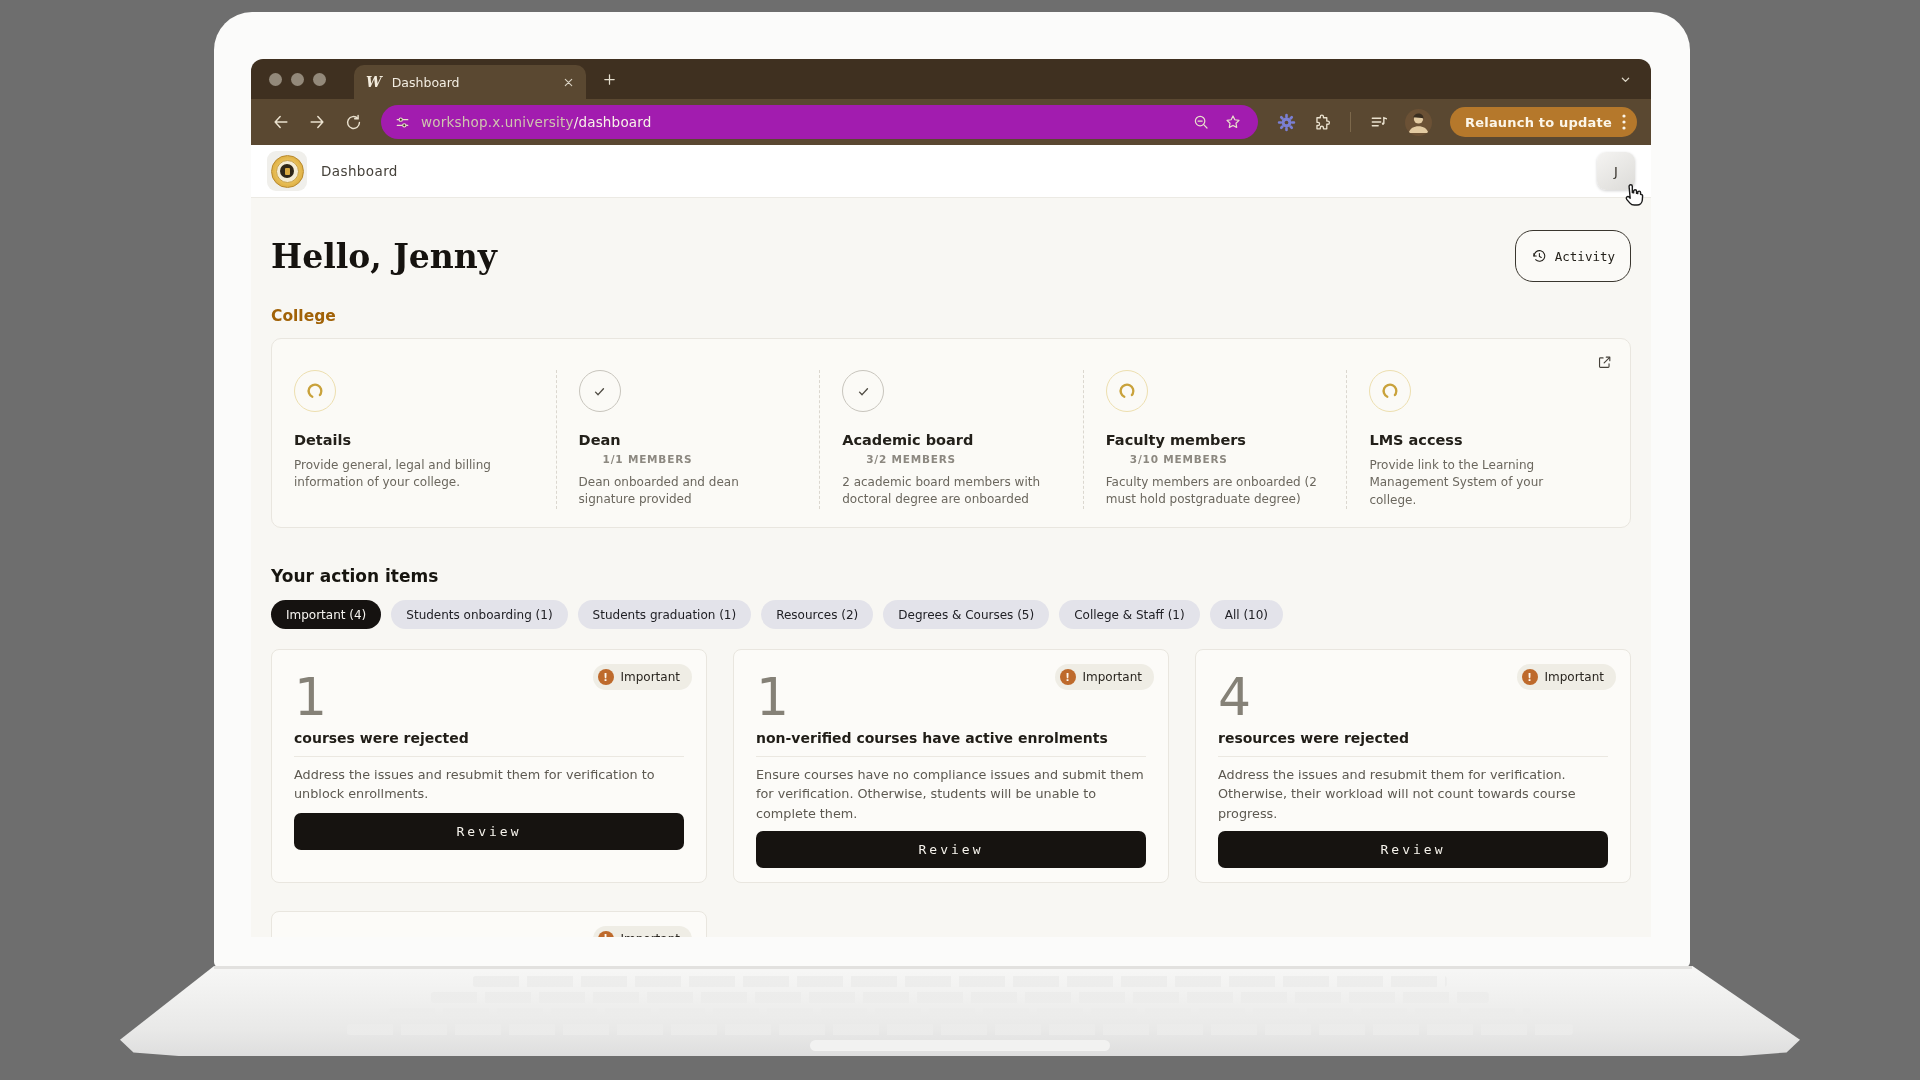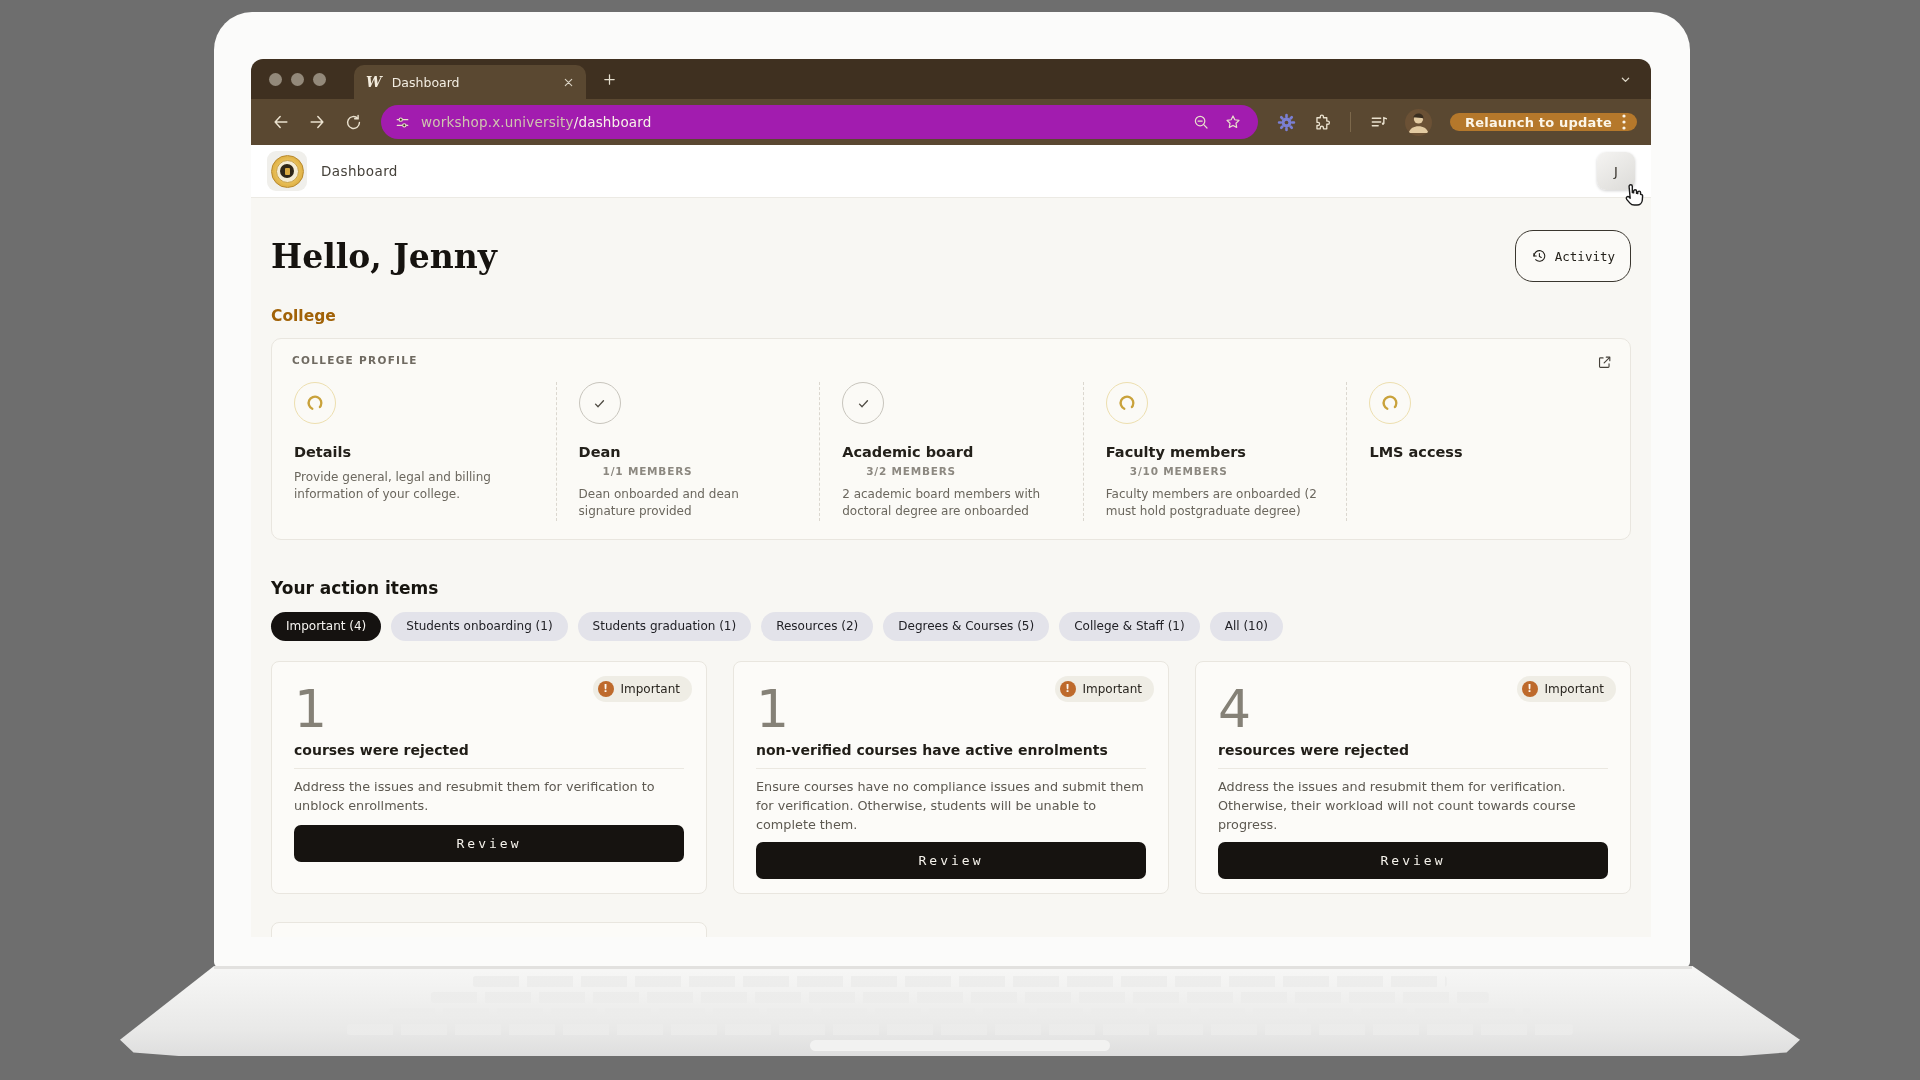--- a/index.html
+++ b/index.html
@@ -42,21 +42,21 @@
   .tb-btn { width:32px; height:32px; display:flex; align-items:center; justify-content:center; color:#EAE1CE; }
   .urlbar { flex:1; height:34px; margin:0 8px; background:#a21caf; border-radius:17px;
             display:flex; align-items:center; gap:10px; padding:0 10px 0 13px; color:#E8E0CC; }
   .url-text { font-size:13.5px; letter-spacing:.2px; }
   .url-host { color:#CFC5AF; }
   .url-path { color:#F8F3E8; }
   .url-right { margin-left:auto; display:flex; align-items:center; gap:14px; padding-right:6px; }
   .sep { width:1px; height:20px; background:#7C684B; margin:0 8px; }
   .chrome-avatar { width:27px; height:27px; border-radius:50%; background:#6B5135; overflow:hidden;
                    display:flex; align-items:center; justify-content:center; margin:0 6px; }
-  .relaunch { height:18px; border-radius:15px; background:#B5782B; color:#FCF6E9;
+  .relaunch { height:30px; border-radius:15px; background:#B5782B; color:#FCF6E9;
               display:flex; align-items:center; gap:10px; padding:0 11px 0 15px; margin-left:8px; }
   .relaunch-label { font-size:13px; font-weight:700; letter-spacing:.2px; }
 
   
   .viewport { position:relative; height:792px; background:#F8F7F3; overflow:hidden; }
   .appbar { position:relative; height:53px; background:#fff; border-bottom:1px solid #ECEAE4;
             display:flex; align-items:center; gap:14px; padding:0 16px; }
   .seal-box { width:40px; height:40px; border-radius:9px; background:#F0EFEB;
               display:flex; align-items:center; justify-content:center; }
   .seal { width:33px; height:33px; border-radius:50%; border:1px solid #B8892C;
@@ -276,21 +276,20 @@
                     </g>
                   </svg>
               </span>
               <span>Activity</span>
             </button>
           </div>
 
           <div class="college-h">College</div>
 
           <section class="profile-card">
-            <div class="pc-label">COLLEGE PROFILE</div>
             <span class="pc-external">
               <svg width="17" height="17" viewBox="0 0 24 24">
                   <g fill="none" stroke="#45413A" stroke-width="1.6" stroke-linecap="round" stroke-linejoin="round">
                     <path d="M10 5.5H6.2C5.5 5.5 5 6 5 6.7v11c0 .7.5 1.2 1.2 1.2h11c.7 0 1.2-.5 1.2-1.2V14"></path>
                     <path d="M14.5 4.5h5v5"></path>
                     <path d="M19 5l-7.5 7.5"></path>
                   </g>
                 </svg>
             </span>
             <div class="pc-grid">
@@ -335,20 +334,21 @@
                 <div class="pc-desc">Faculty members are onboarded (2 must hold postgraduate degree)</div>
               </div>
               <div class="pc-col">
                 <div class="status-circle progress">
                   <svg width="20" height="20" viewBox="0 0 22 22">
                       <circle cx="11" cy="11" r="7" fill="none" stroke="#C9A23B" stroke-width="2.6" stroke-linecap="round" stroke-dasharray="34 10" transform="rotate(115 11 11)"></circle>
                     </svg>
                 </div>
                 <div class="pc-title">LMS access</div>
 
+                <div class="pc-desc">Provide link to the Learning Management System of your college.</div>
               </div>
             </div>
           </section>
 
           <div class="action-h">Your action items</div>
 
           <div class="chips">
             <span class="chip selected">Important (4)</span>
             <span class="chip">Students onboarding (1)</span>
             <span class="chip">Students graduation (1)</span>

